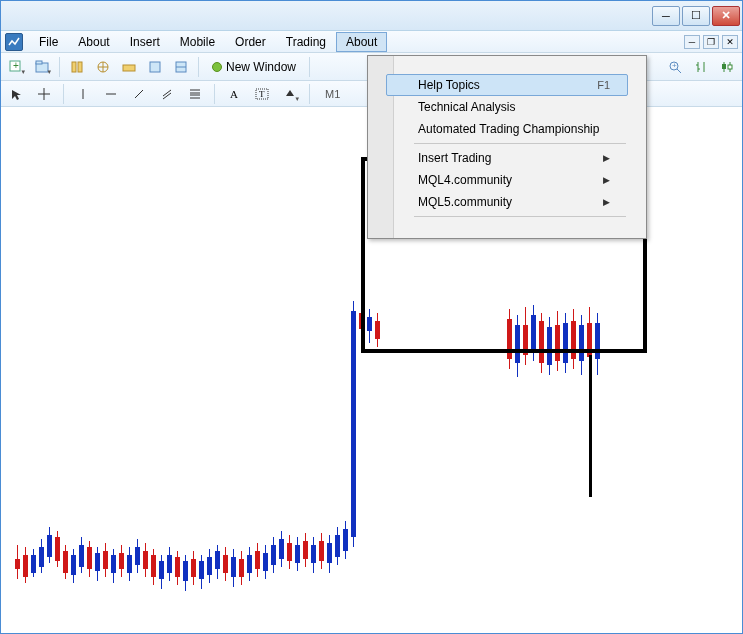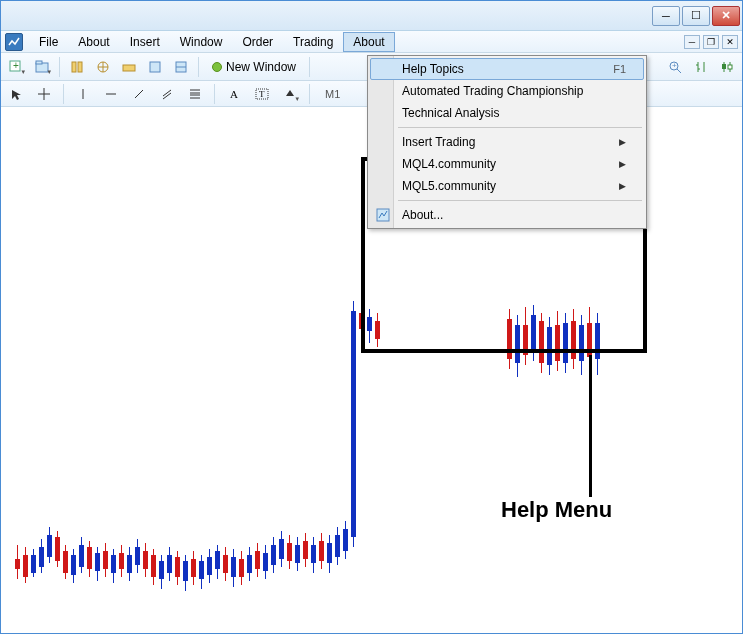--- a/index.html
+++ b/index.html
@@ -18,21 +18,21 @@
   .mdi-btn { width:16px; height:14px; border:1px solid #9bb8d4; background:#eaf3fb; font-size:9px; display:flex;align-items:center;justify-content:center; cursor:pointer;}
   .toolbar { height: 28px; background: linear-gradient(to bottom,#f7fbff,#e8f2fb); border-bottom:1px solid #c8dae8; display:flex; align-items:center; padding:0 4px; gap:4px; }
   .toolbar2 { height: 26px; background: linear-gradient(to bottom,#f7fbff,#e8f2fb); border-bottom:1px solid #c8dae8; display:flex; align-items:center; padding:0 4px; gap:6px; }
   .tbtn { width:22px; height:22px; border:1px solid transparent; display:flex; align-items:center; justify-content:center; cursor:pointer; position:relative;}
   .tbtn.dd::after { content:"▾"; font-size:7px; color:#555; position:absolute; right:1px; bottom:1px;}
   .sep { width:1px; height:20px; background:#c8dae8; margin:0 2px; }
   .new-order { display:flex; align-items:center; gap:4px; padding:2px 6px; cursor:pointer; border:1px solid transparent;}
   .new-order .dot { width:10px; height:10px; border-radius:50%; background:#7cc13c; border:1px solid #5a9020;}
   .tf-btn { padding:2px 6px; font-size:11px; color:#555; border:1px solid transparent; cursor:pointer;}
   .chart-area { flex:1; background:#fff; position:relative; overflow:hidden; }
-  .dropdown { position:absolute; top:52px; left:362px; width:280px; background:#f2f2f2; border:1px solid #8a8a8a; box-shadow:2px 2px 4px rgba(0,0,0,0.25); z-index:10; padding:2px;}
+  .dropdown { position:absolute; top:52px; left:362px; width:280px; background:#f2f2f2; border:1px solid #8a8a8a; box-shadow:2px 2px 4px rgba(0,0,0,0.25); z-index:10; padding:18px;}
   .dropdown .icon-col { position:absolute; left:0; top:0; bottom:0; width:26px; background:#e8e8e8; border-right:1px solid #d0d0d0;}
   .dd-item { position:relative; padding:4px 18px 4px 32px; cursor:pointer; display:flex; justify-content:space-between; align-items:center; font-size:12px;}
   .dd-item.highlighted { background:#cde4f7; border:1px solid #7aa8d8; padding:3px 17px 3px 31px; border-radius:2px;}
   .dd-item .shortcut { color:#555; font-size:11px; }
   .dd-item .arrow { font-size:9px; color:#333; }
   .dd-sep { height:1px; background:#c8c8c8; margin:3px 2px 3px 28px; }
   .dd-item .item-icon { position:absolute; left:5px; width:16px; height:16px; display:flex;align-items:center;justify-content:center;}
   .annotation-box { position:absolute; top:50px; left:360px; width:286px; height:196px; border:4px solid #000; z-index:9; pointer-events:none;}
   .annotation-line { position:absolute; left:588px; top:248px; width:3px; height:142px; background:#000; z-index:8;}
   .annotation-text { position:absolute; left:500px; top:390px; font-weight:bold; font-size:22px; color:#000; z-index:8;}
@@ -66,21 +66,21 @@
 
   <div class="menubar">
     <div class="app-icon">
       <svg viewBox="0 0 12 12">
           <polyline points="1,9 4,5 7,8 11,2" stroke="#fff" stroke-width="1.5" fill="none"></polyline>
         </svg>
     </div>
     <div class="menu-item">File</div>
     <div class="menu-item">About</div>
     <div class="menu-item">Insert</div>
-    <div class="menu-item">Window</div>
+    <div class="menu-item">Mobile</div>
     <div class="menu-item">Order</div>
     <div class="menu-item">Trading</div>
     <div class="menu-item open">About</div>
     <div class="mdi-controls">
       <div class="mdi-btn">─</div>
       <div class="mdi-btn">❐</div>
       <div class="mdi-btn">✕</div>
     </div>
   </div>
 
@@ -454,52 +454,42 @@
         </div>
         <div class="candle up" style="left: 594px;">
           <div class="wick" style="top: 206px; height: 62px;"></div>
           <div class="body" style="top: 216px; height: 36px;"></div>
         </div>
       </div>
 
     <div class="annotation-box"></div>
 
     <div class="annotation-line"></div>
-    <div class="annotation-text">Help Menu</div>
   </div>
 
 <div class="dropdown" style="top: 54px; position: absolute; left: 366px;">
       <div class="icon-col"></div>
       <div class="dd-item highlighted">
         <span>Help Topics</span>
         <span class="shortcut">F1</span>
       </div>
       <div class="dd-item">
+        <span>Technical Analysis</span>
+      </div>
+      <div class="dd-item">
         <span>Automated Trading Championship</span>
-      </div>
-      <div class="dd-item">
-        <span>Technical Analysis</span>
       </div>
       <div class="dd-sep"></div>
       <div class="dd-item">
         <span>Insert Trading</span>
         <span class="arrow">▶</span>
       </div>
       <div class="dd-item">
         <span>MQL4.community</span>
         <span class="arrow">▶</span>
       </div>
       <div class="dd-item">
         <span>MQL5.community</span>
         <span class="arrow">▶</span>
       </div>
       <div class="dd-sep"></div>
-      <div class="dd-item">
-        <span class="item-icon">
-          <svg width="14" height="14">
-            <rect x="1" y="1" width="12" height="12" fill="#cde6f7" stroke="#5a8ac0"></rect>
-            <polyline points="3,10 6,5 8,8 11,3" stroke="#3a7bbf" fill="none"></polyline>
-          </svg>
-        </span>
-        <span>About...</span>
-      </div>
     </div>
   </div>
 
 </body></html>

